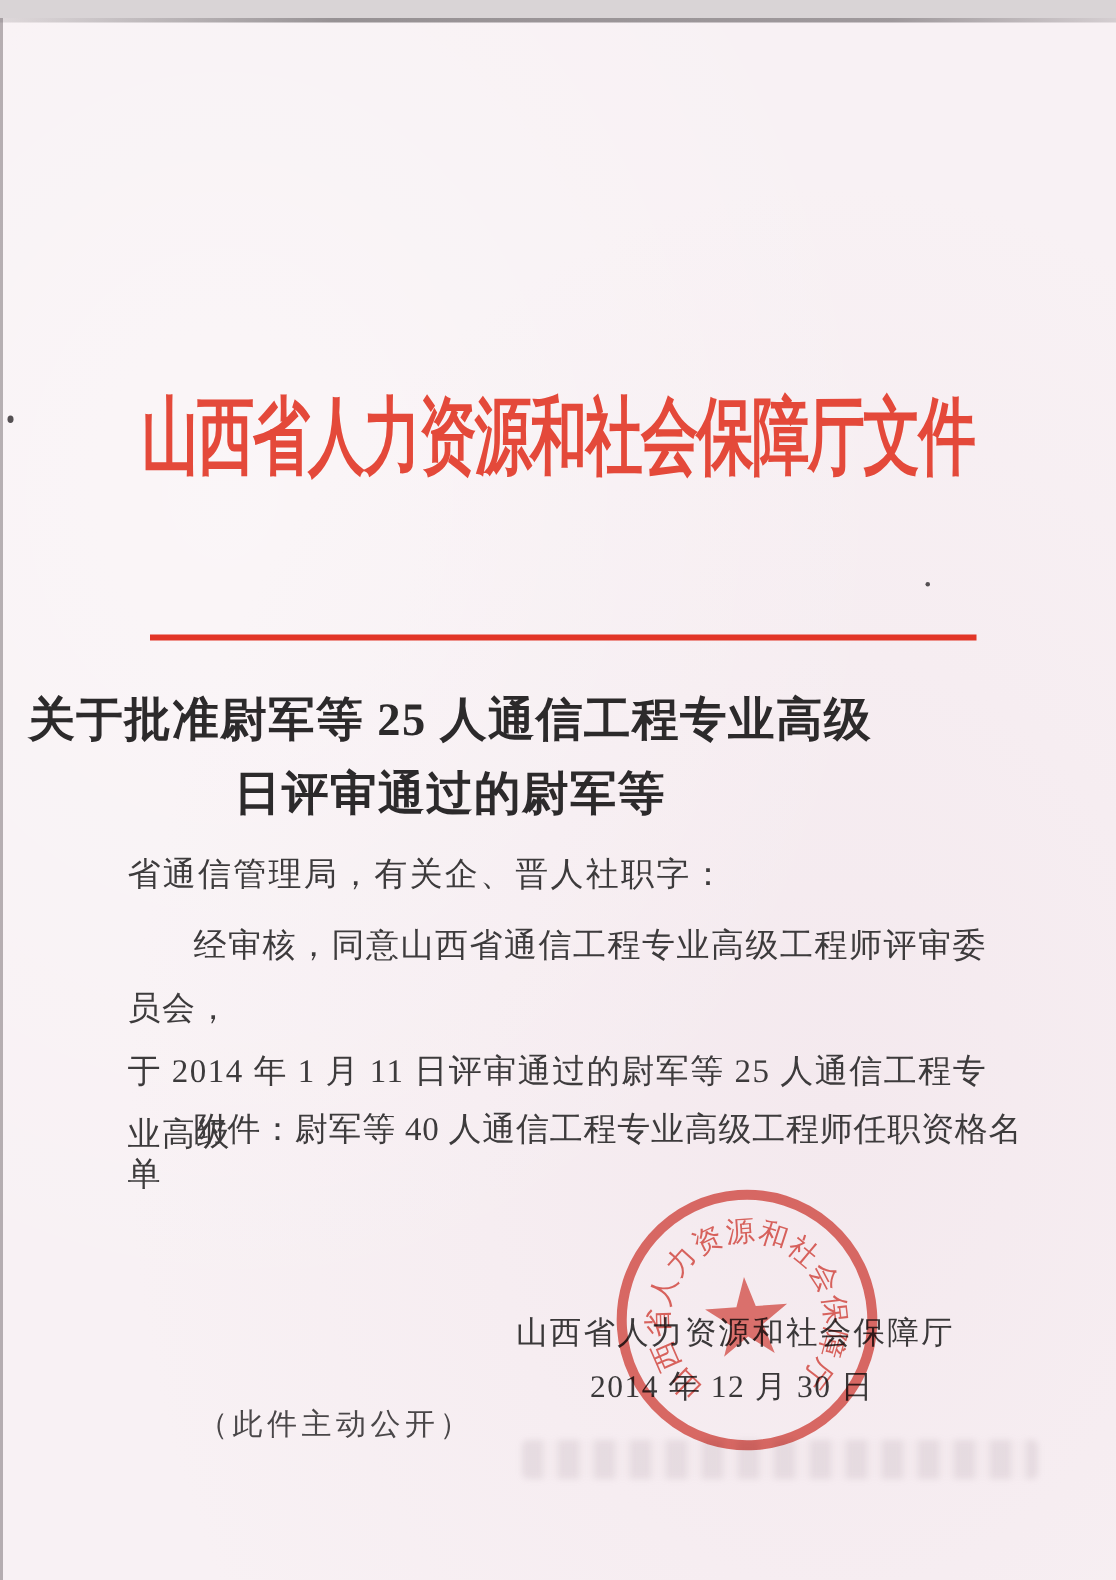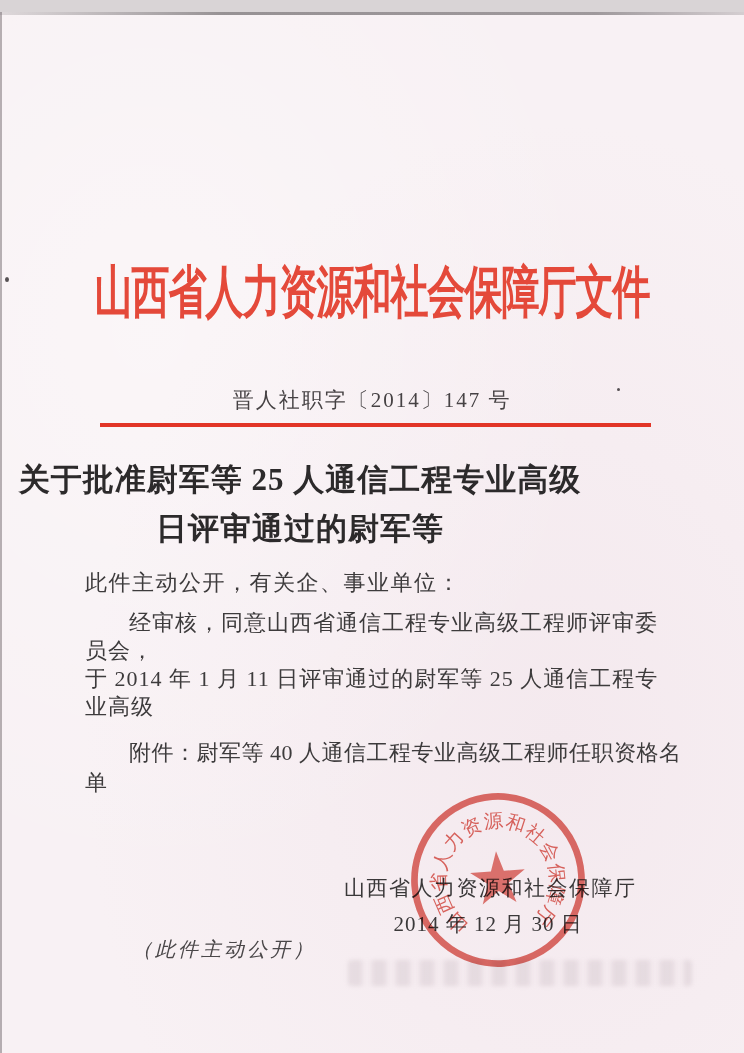--- a/index.html
+++ b/index.html
@@ -46,38 +46,38 @@
     position: absolute; top: 443px; left: 0; width: 600px;
     text-align: center; font-size: 31px; font-weight: 700;
     line-height: 49px; letter-spacing: 1px; color: #2c2a2b;
   }
   .salutation {
     position: absolute; top: 556px; left: 85px; width: 600px;
     font-size: 22px; letter-spacing: 1.5px;
   }
   .body-block {
     position: absolute; top: 597px; left: 85px; width: 585px;
-    font-size: 22px; letter-spacing: 1px; line-height: 28px;
+    font-size: 22px; letter-spacing: 1px; line-height: 42px;
   }
   .body-line-first { text-indent: 2em; }
   .attachment {
     position: absolute; top: 726px; left: 85px; width: 600px;
     font-size: 22px; letter-spacing: 0.5px; text-indent: 2em;
   }
   .signature-agency {
     position: absolute; top: 862px; left: 344px; width: 300px;
     font-size: 21px; letter-spacing: 1.5px; color: #3a3839;
   }
   .signature-date {
     position: absolute; top: 898px; left: 344px; width: 288px;
     text-align: center; font-size: 21px; letter-spacing: 1px; color: #3a3839;
   }
   .footer-note {
     position: absolute; top: 924px; left: 132px;
-    font-size: 20px; letter-spacing: 3px; color: #4a4749; font-style: italic;
+    font-size: 20px; letter-spacing: 3px; color: #4a4749;
   }
   .seal {
     position: absolute; left: 402px; top: 772px; width: 192px; height: 192px;
     opacity: 0.88; mix-blend-mode: multiply;
     transform: rotate(-4deg);
   }
   .bleed-smudge {
     position: absolute; left: 348px; top: 948px; width: 344px; height: 26px;
     background: repeating-linear-gradient(to right,
       rgba(150,130,142,0.16) 0 14px, rgba(150,130,142,0.02) 14px 24px);
@@ -90,30 +90,29 @@
 
 <div id="scan-page">
 
   <div class="edge-top"></div>
   <div class="edge-left"></div>
   <div class="speck speck1"></div>
   <div class="speck speck2"></div>
 
   <div class="header-title" style="color:#e4493a;">山西省人力资源和社会保障厅文件</div>
 
-  <div class="doc-number">晋人社职字〔2014〕147 号</div>
 
   <div class="red-rule" style="background:#e23527;"></div>
 
   <div class="subject">
     <div>关于批准尉军等 25 人通信工程专业高级</div>
     <div>日评审通过的尉军等</div>
   </div>
 
-  <div class="salutation">此件主动公开，有关企、事业单位：</div>
+  <div class="salutation">省通信管理局，有关企、晋人社职字：</div>
 
   <div class="body-block">
     <div class="body-line-first">经审核，同意山西省通信工程专业高级工程师评审委员会，</div>
     <div>于 2014 年 1 月 11 日评审通过的尉军等 25 人通信工程专业高级</div>
   </div>
 
   <div class="attachment">附件：尉军等 40 人通信工程专业高级工程师任职资格名单</div>
 
   <div class="signature-agency">山西省人力资源和社会保障厅</div>
 

